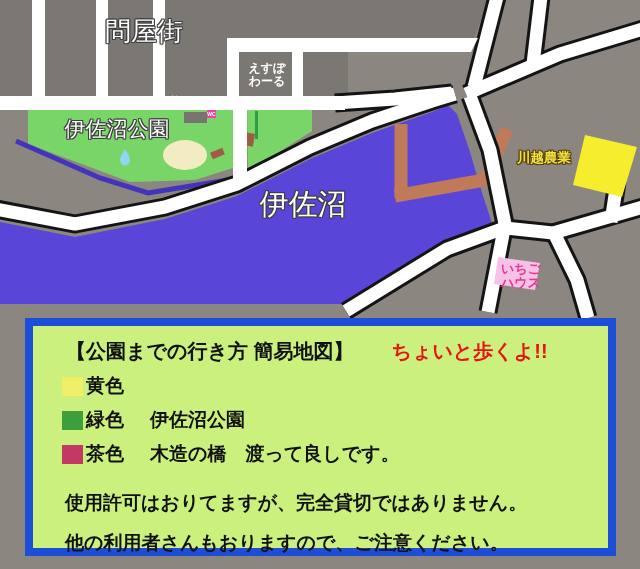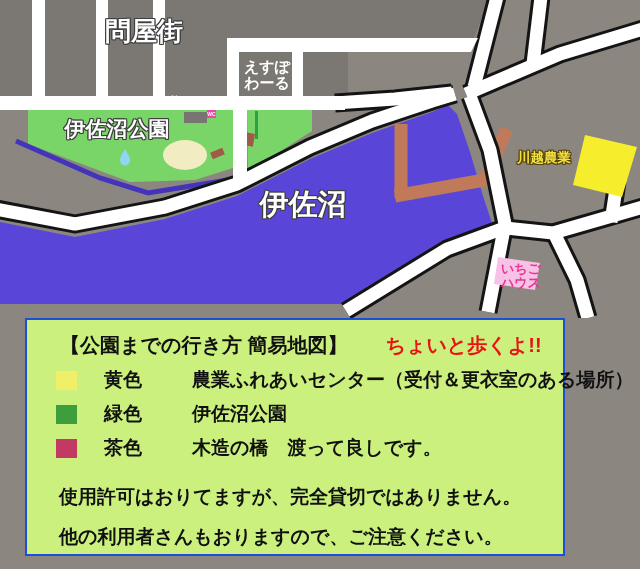--- a/index.html
+++ b/index.html
@@ -4,45 +4,45 @@
 <style>
   html,body{margin:0;padding:0;background:#555;}
   .screen{
     position:relative;width:640px;height:569px;overflow:hidden;
     background:#8b8680;
     font-family:"Liberation Sans","DejaVu Sans",sans-serif;
   }
   .screen svg{position:absolute;left:0;top:0;display:block;}
 
   
-  .mlabel{position:absolute;transform:translate(-50%,-50%);font-weight:bold;
+  .mlabel{position:absolute;transform:translate(-50%,-50%);font-weight:normal;
           white-space:nowrap;line-height:1.08;text-align:center;z-index:5;}
   .mlabel-left{position:absolute;font-weight:bold;white-space:nowrap;line-height:1.2;z-index:5;}
   .ol{--oc:#3f3f3f;
       text-shadow:-1px -1px 0 var(--oc),1px -1px 0 var(--oc),-1px 1px 0 var(--oc),
                    1px 1px 0 var(--oc),-1px 0 0 var(--oc),1px 0 0 var(--oc),
                    0 -1px 0 var(--oc),0 1px 0 var(--oc);}
   .lbl-district{left:144px;top:31px;font-size:26px;color:#fff;}
-  .lbl-espoir{left:267px;top:75px;font-size:15px;color:#fff;font-weight:bold;}
+  .lbl-espoir{left:267px;top:75px;font-size:12px;color:#fff;font-weight:bold;}
   .lbl-ramen{left:175px;top:88px;font-size:10.5px;color:#fff;writing-mode:vertical-rl;letter-spacing:1px;}
   .lbl-park{left:117px;top:129px;font-size:21px;color:#fff;}
   .lbl-pond{left:303px;top:205px;font-size:29px;color:#fff;}
   .lbl-bridge{left:413px;top:165px;font-size:24px;color:#cc4a22;--oc:#401505;letter-spacing:1px;}
   .lbl-center{left:517px;top:149px;font-size:13.5px;color:#f2e040;--oc:#554208;line-height:1.3;}
   .lbl-straw{left:501px;top:262px;font-size:13px;color:#e8358e;line-height:1.1;}
   .wc-sign{position:absolute;left:207px;top:110px;width:9px;height:8px;z-index:4;
            color:#fff;font-size:5px;line-height:8px;text-align:center;font-weight:bold;}
 
   
-  .legend{position:absolute;left:25px;top:318px;width:540px;height:238px;
-          box-sizing:border-box;border:2px solid #1d4ed8;
+  .legend{position:absolute;left:25px;top:318px;width:591px;height:238px;
+          box-sizing:border-box;border:8px solid #1d4ed8;
           padding:9px 6px 0 29px;z-index:10;color:#111;}
   .l-title{font-size:20px;font-weight:bold;margin:3px 0 0 4px;white-space:nowrap;}
   .l-note-red{color:#e81414;margin-left:38px;}
-  .l-row{display:flex;align-items:center;margin-top:8px;font-size:19px;font-weight:bold;white-space:nowrap;gap:24px;}
+  .l-row{display:flex;align-items:center;margin-top:8px;font-size:19px;font-weight:bold;white-space:nowrap;}
   .l-row .swatch{width:21px;height:19px;margin-right:3px;flex:none;}
   .l-row .row-text{margin-left:26px;}
   .l-row.indent{margin-left:40px;margin-top:5px;}
   .l-note{font-size:19px;font-weight:bold;margin:14px 0 0 3px;white-space:nowrap;}
   .l-note.first{margin-top:23px;}
 </style>
 </head>
 <body>
 
 <div class="screen">
@@ -144,21 +144,20 @@
   <div class="wc-sign">WC</div>
 
   <div class="legend" style="background: rgb(203, 240, 125);">
     <div class="l-title">
       <span>【公園までの行き方 簡易地図】</span><span class="l-note-red">ちょいと歩くよ!!</span>
     </div>
 
     <div class="l-row">
       <span class="swatch" style="background: rgb(240, 239, 104);"></span>
       <span>黄色</span>
-      <span class="row-text">農業ふれあいセンター（受付＆更衣室のある場所）</span>
     </div>
 
     <div class="l-row">
       <span class="swatch" style="background: rgb(61, 158, 60);"></span>
       <span>緑色</span>
       <span class="row-text">伊佐沼公園</span>
     </div>
 
 
     <div class="l-row">

